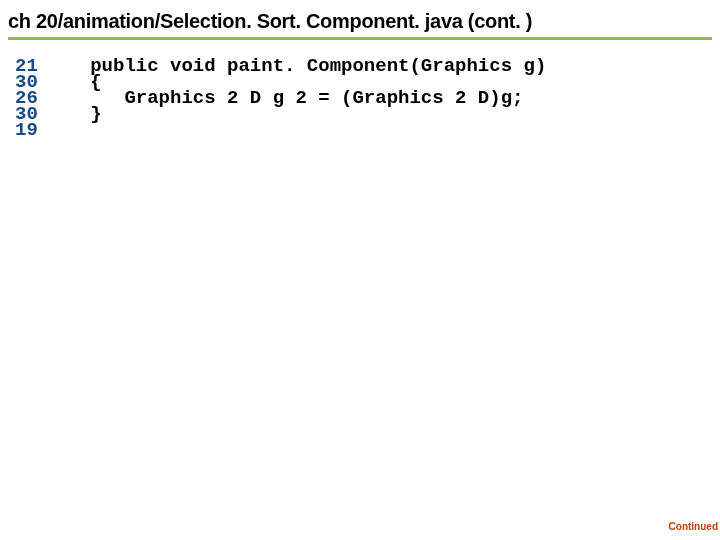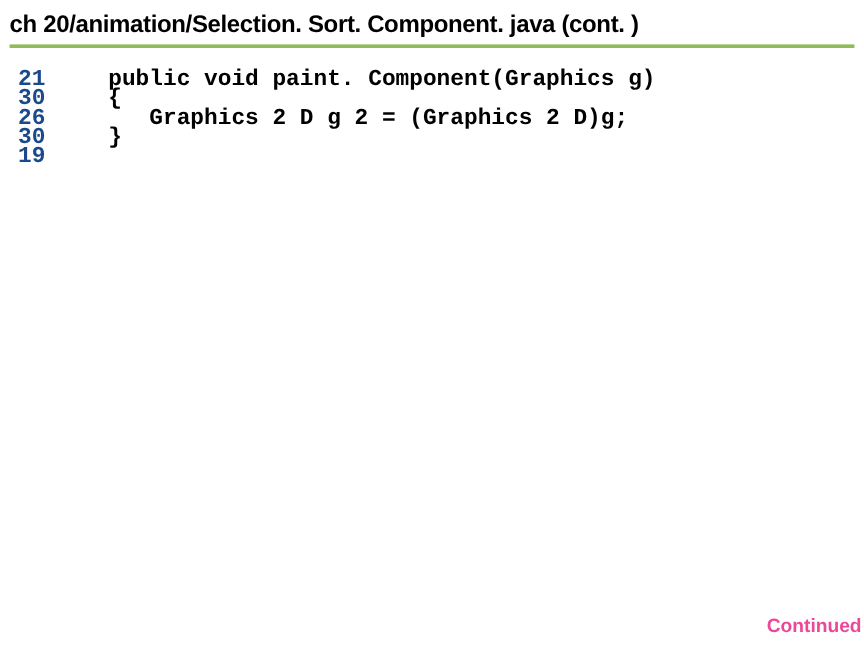--- a/index.html
+++ b/index.html
@@ -5,21 +5,21 @@
   *{margin:0;padding:0;box-sizing:border-box;}
   body{width:720px;height:540px;background:#fff;font-family:Verdana,Arial,sans-serif;overflow:hidden;position:relative;}
   .title-block{padding:10px 8px 0 8px;}
   .title{font-size:20px;font-weight:bold;color:#000;letter-spacing:-0.3px;}
   .underline{height:3px;background:#8fbc5a;margin-top:4px;width:100%;}
   .code-area{padding:18px 0 0 0;}
   .code-row{display:flex;font-family:"Courier New",monospace;font-size:19px;line-height:16px;white-space:pre;}
   .lineno{width:56px;text-align:left;padding-left:15px;color:#1a4a8a;font-weight:bold;}
   .codetxt{color:#000;flex:1;font-weight:bold;}
   .footer{position:absolute;right:2px;bottom:6px;text-align:right;}
-  .continued{font-size:16px;font-weight:bold;color:#ec4899;margin-bottom:2px;}
+  .continued{font-size:10px;font-weight:bold;color:#c2410c;margin-bottom:2px;}
   .copyright{font-size:10px;color:#000;line-height:12px;}
   .copyright .book{font-style:italic;}
 </style>
 </head>
 <body>
 
 <div class="title-block">
   <div class="title">ch 20/animation/Selection. Sort. Component. java (cont. )</div>
   <div class="underline"></div>
 </div>

